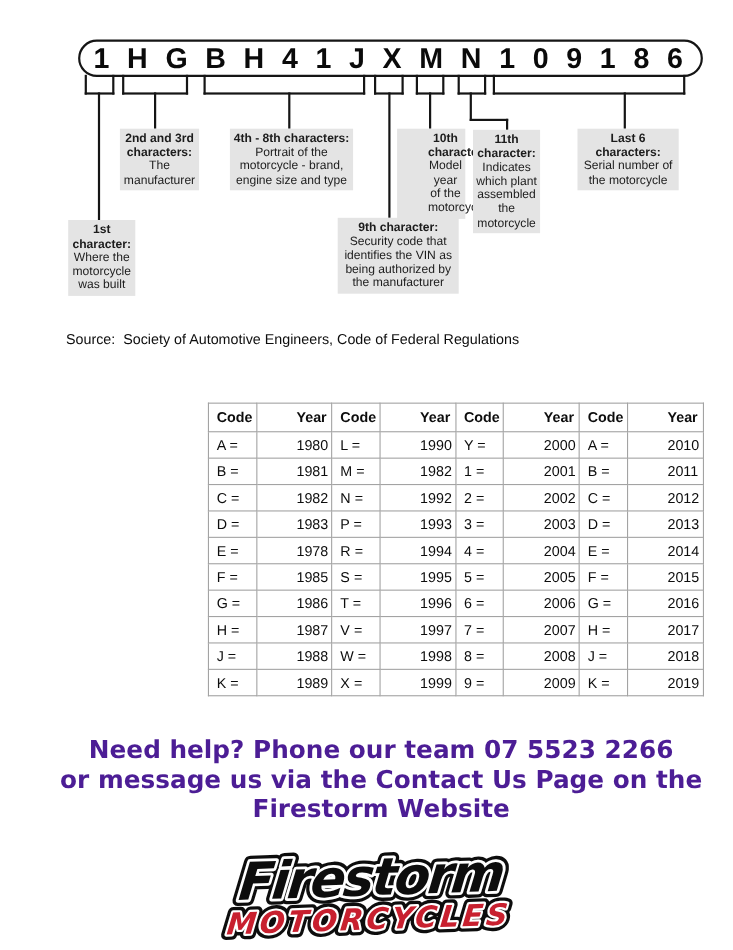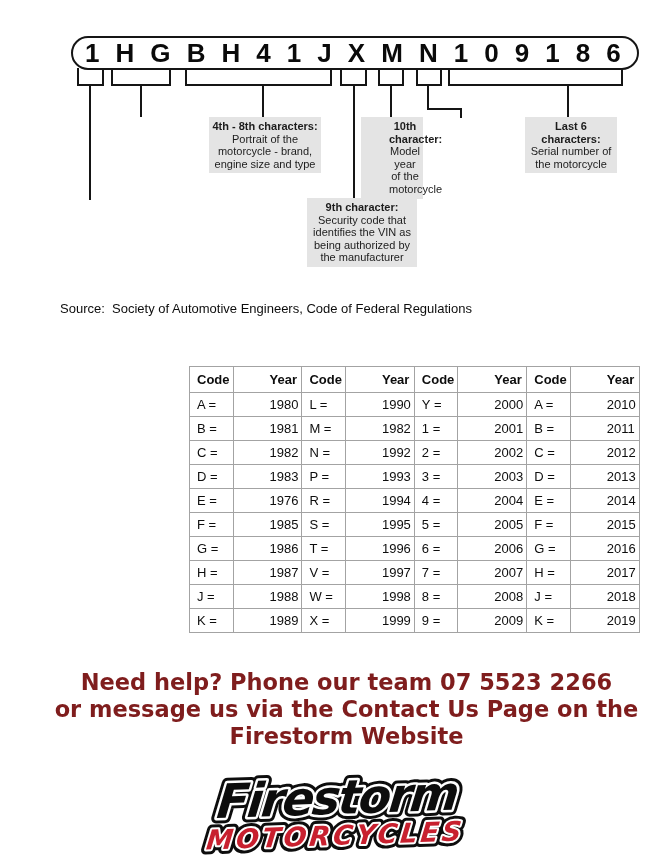--- a/index.html
+++ b/index.html
@@ -48,21 +48,21 @@
     padding:0 3px 0 7px; font-weight:normal; white-space:nowrap;
   }
   .yc-table th { font-weight:bold; height:26px;margin-top:28px; }
   .yc-table td { height:24px; }
   .yc-table .code { min-width:38px; }
   .yc-table .year { min-width:33px;padding-left:36px; }
 
   .help {
     position:absolute; left:0; top:669px; width:653px; text-align:center;
     font-family:"DejaVu Sans", sans-serif; font-weight:bold;
-    font-size:22.5px; line-height:27px; color:#7f1d1d; white-space:pre-line;padding-left:40px;
+    font-size:22.5px; line-height:27px; color:#4c1d95; white-space:pre-line;padding-left:40px;
   }
 
   .logo { position:absolute; left:158px; top:770px; }
 </style>
 </head>
 <body>
 
 <div class="page">
 
   <div class="vin-pill">
@@ -96,37 +96,49 @@
   <div class="vline" style="left:89px;  top:84px; height:116px;"></div>
   <div class="vline" style="left:140px; top:84px; height:33px;"></div>
   <div class="vline" style="left:262px; top:84px; height:33px;"></div>
   <div class="vline" style="left:353px; top:84px; height:114px;"></div>
   <div class="vline" style="left:390px; top:84px; height:33px;"></div>
   <div class="vline" style="left:427px; top:84px; height:26px;"></div>
   <div class="hline" style="left:427px; top:108px; width:35px;"></div>
   <div class="vline" style="left:460px; top:108px; height:10px;"></div>
   <div class="vline" style="left:567px; top:84px; height:33px;"></div>
 
-
+  <div class="callout" style="left:62px; top:200px; width:61px;">
+    <div class="co-head">1st character:</div>
+    <div class="co-body">Where the motorcycle was built</div>
+  </div>
+
+  <div class="callout" style="left:109px; top:117px; width:72px;">
+    <div class="co-head">2nd and 3rd characters:</div>
+    <div class="co-body">The manufacturer</div>
+  </div>
 
   <div class="callout" style="left:209px; top:117px; width:112px;">
     <div class="co-head">4th - 8th characters:</div>
     <div class="co-body">Portrait of the motorcycle - brand, engine size and type</div>
   </div>
 
   <div class="callout" style="left:307px; top:198px; width:110px;">
     <div class="co-head">9th character:</div>
     <div class="co-body">Security code that identifies the VIN as being authorized by the manufacturer</div>
   </div>
 
   <div class="callout" style="left:361px; top:117px; width:62px;padding-left:28px;">
     <div class="co-head">10th character:</div>
     <div class="co-body">Model year of the motorcycle</div>
   </div>
 
+  <div class="callout" style="left:430px; top:118px; width:61px;">
+    <div class="co-head">11th character:</div>
+    <div class="co-body">Indicates which plant assembled the motorcycle</div>
+  </div>
 
   <div class="callout" style="left:525px; top:117px; width:92px;">
     <div class="co-head">Last 6 characters:</div>
     <div class="co-body">Serial number of the motorcycle</div>
   </div>
 
   <div class="source">Source:  Society of Automotive Engineers, Code of Federal Regulations</div>
 
   <table class="yc-table">
     <thead>
@@ -177,21 +189,21 @@
           <td class="year">1983</td>
           <td class="code">P =</td>
           <td class="year">1993</td>
           <td class="code">3 =</td>
           <td class="year">2003</td>
           <td class="code">D =</td>
           <td class="year">2013</td>
         </tr>
         <tr>
           <td class="code">E =</td>
-          <td class="year">1976</td>
+          <td class="year">1978</td>
           <td class="code">R =</td>
           <td class="year">1994</td>
           <td class="code">4 =</td>
           <td class="year">2004</td>
           <td class="code">E =</td>
           <td class="year">2014</td>
         </tr>
         <tr>
           <td class="code">F =</td>
           <td class="year">1985</td>

